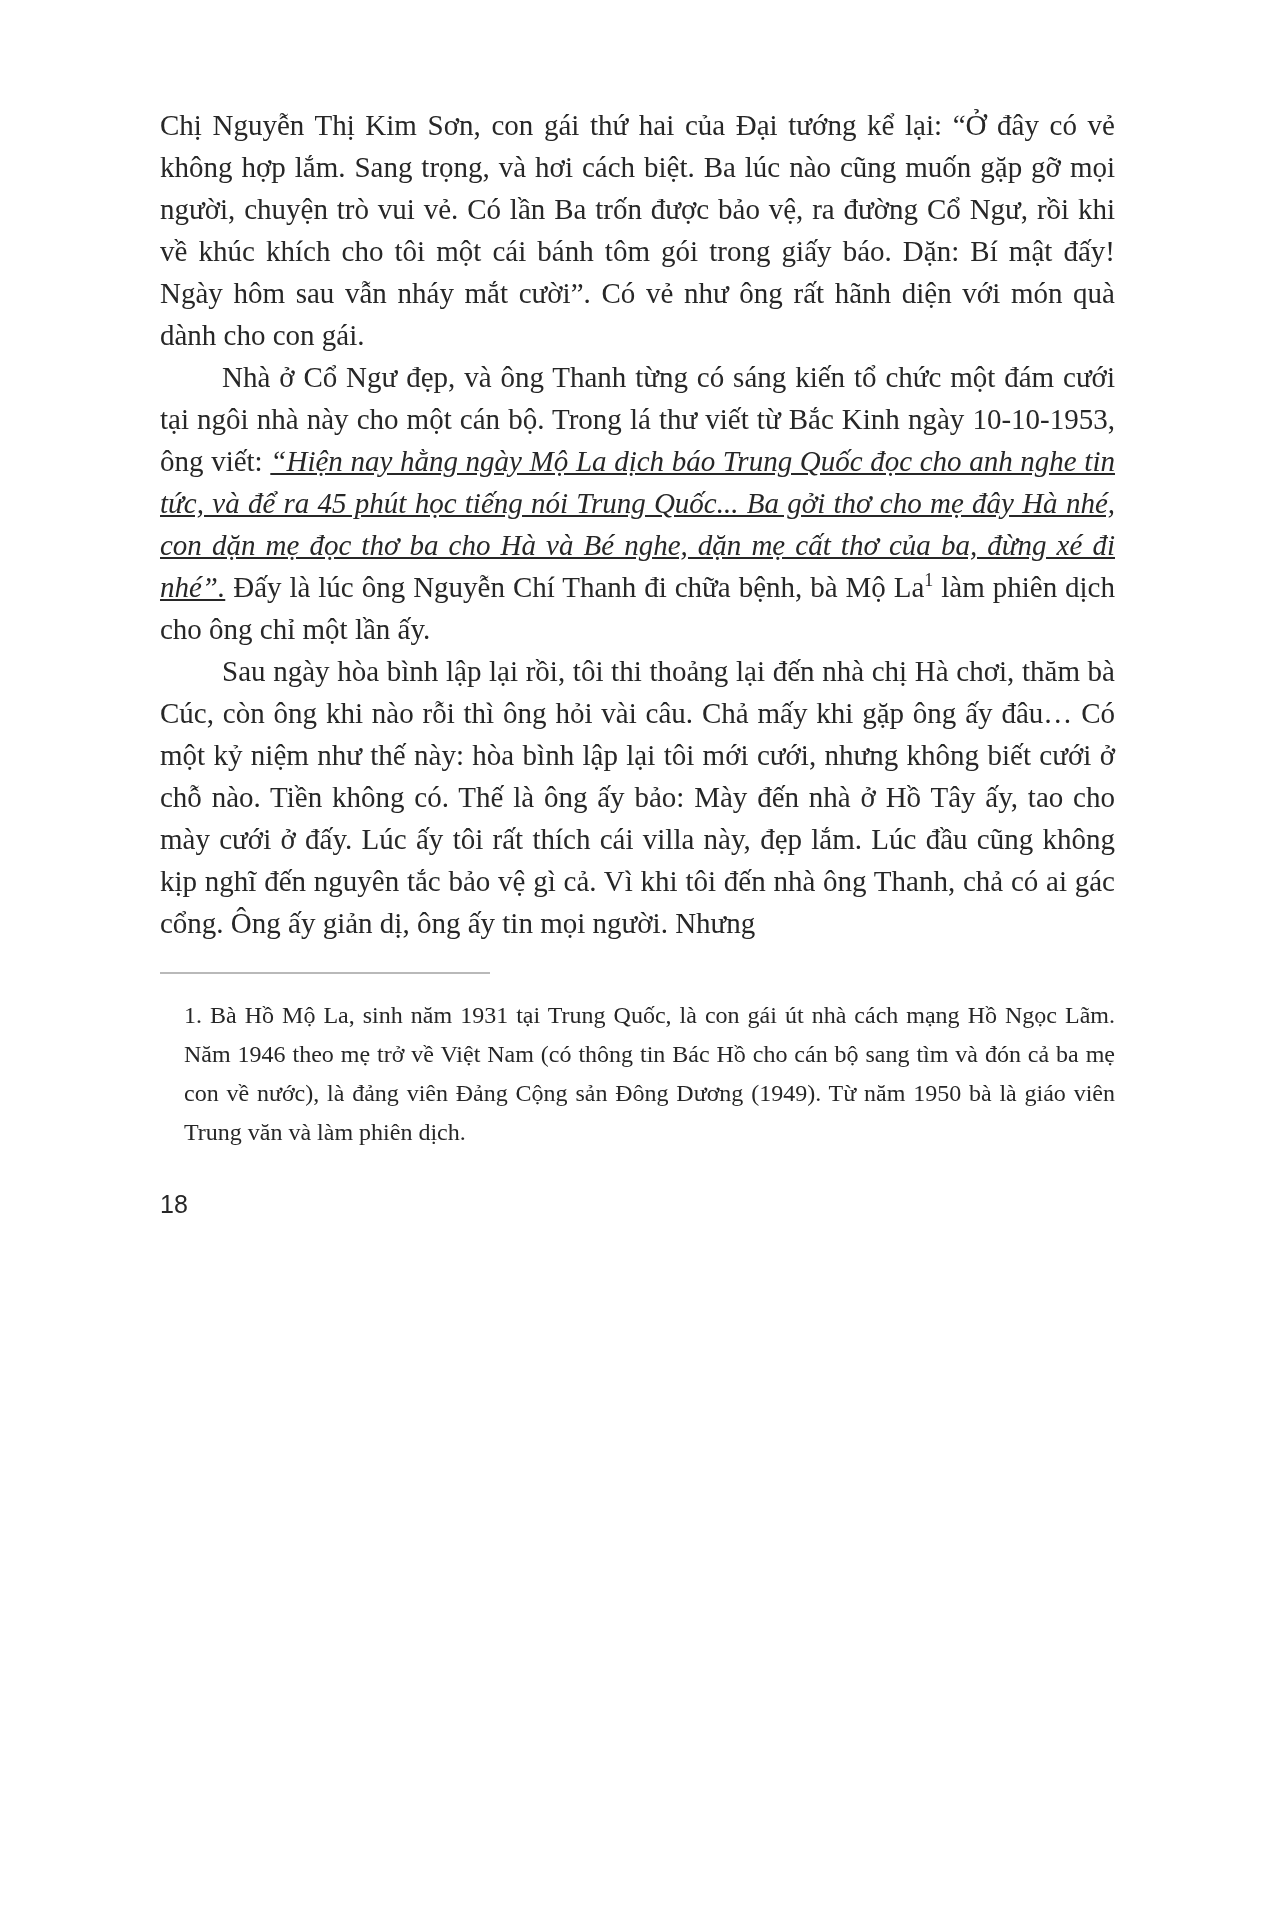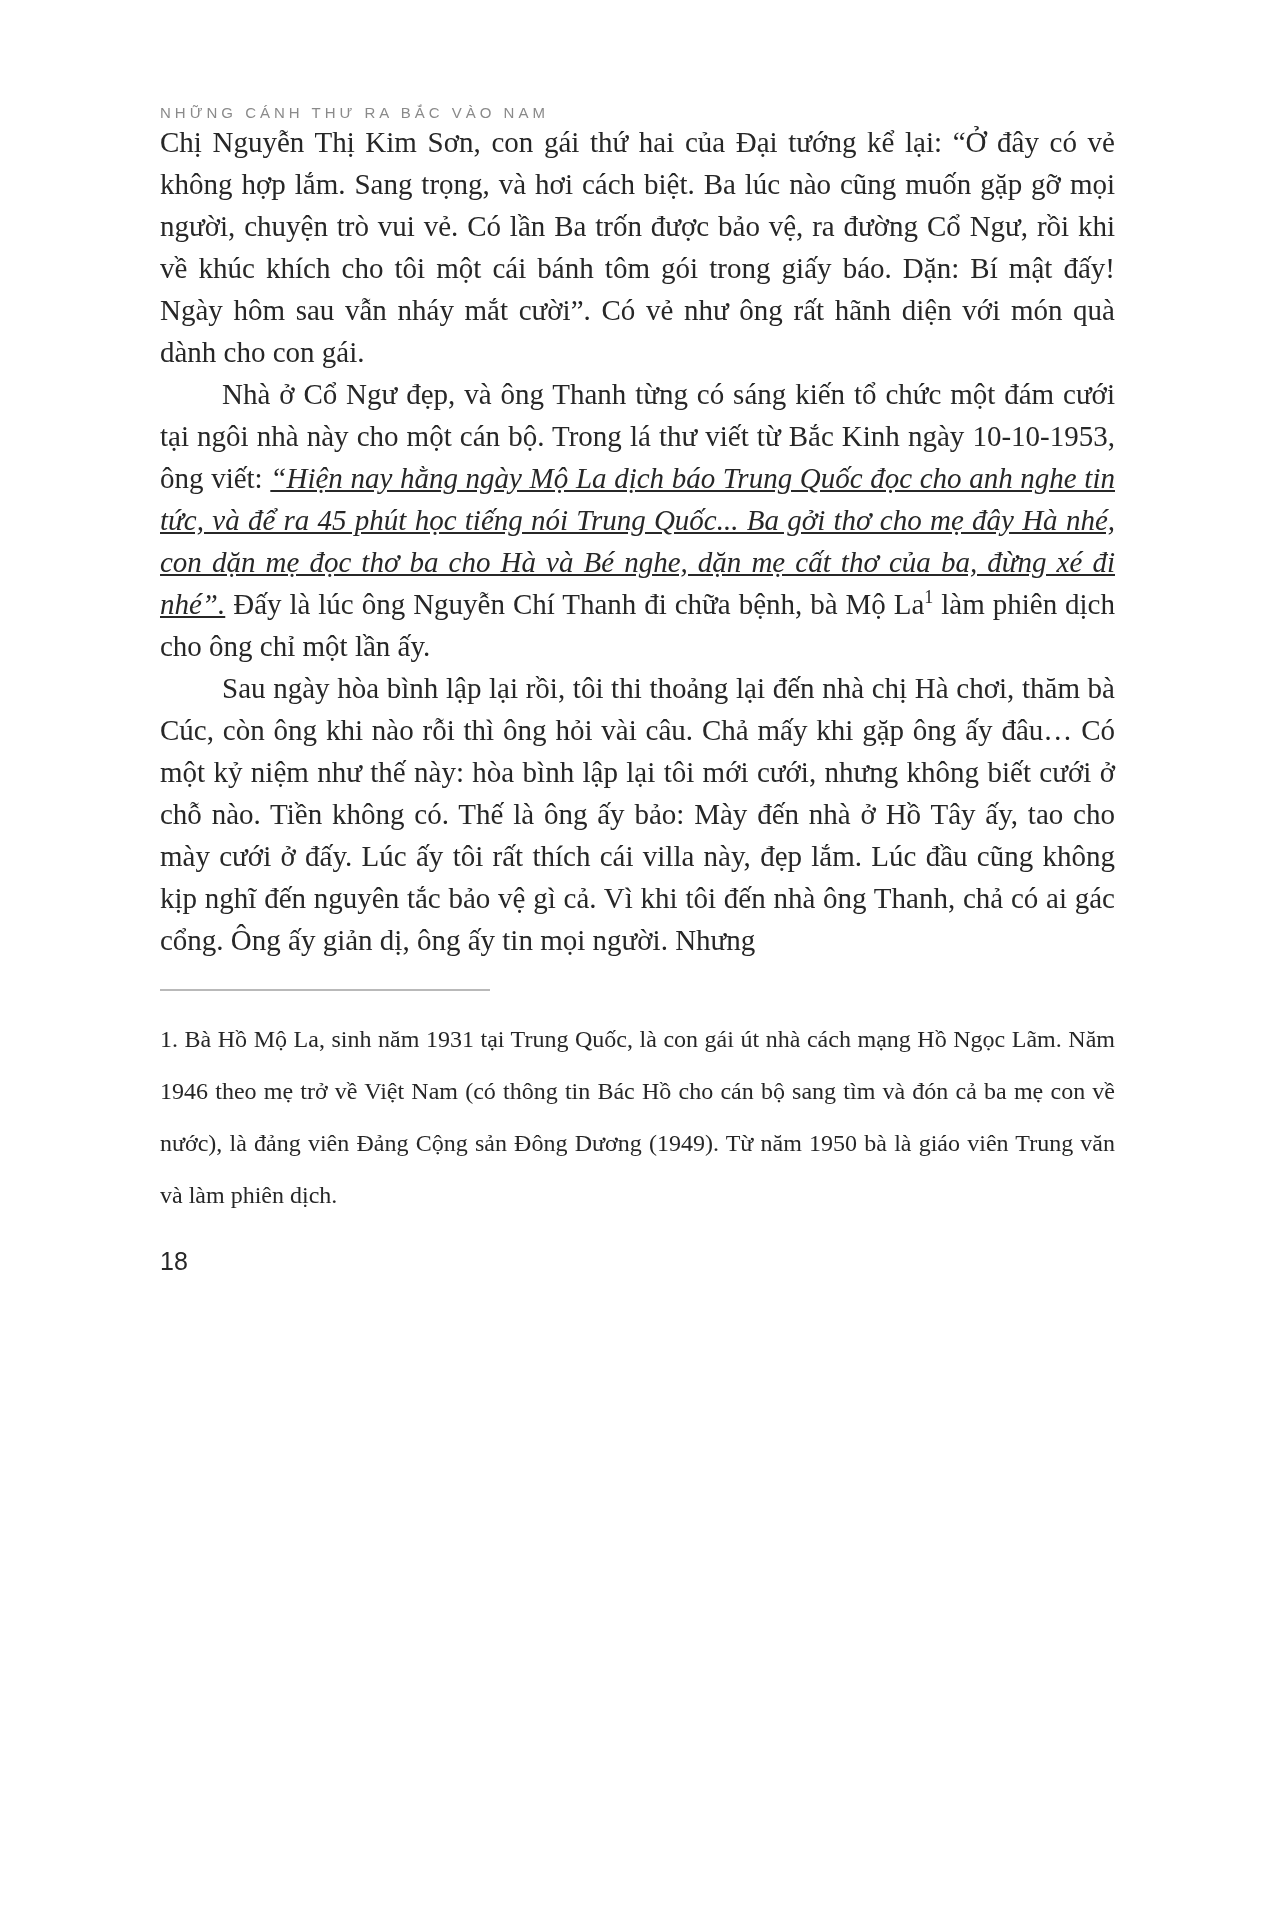--- a/index.html
+++ b/index.html
@@ -44,37 +44,37 @@
   }
   .footnote-rule {
     border: none;
     border-top: 2px solid var(--rule, #b9b9b9);
     width: 330px;
     margin: 28px 0 22px 0;
   }
   .footnote {
     font-family: "Liberation Serif", "DejaVu Serif", serif;
     font-size: 24px;
-    line-height: 52px;
+    line-height: 39px;
     color: var(--text, #272727);
     text-align: justify;
+    margin-left: 24px;
   }
   .page-number {
-    margin-top: 26px;
+    margin-top: 38px;
     font-family: "Liberation Sans", "DejaVu Sans", sans-serif;
     font-size: 25px;
     color: var(--text, #272727);
   }
 </style>
 </head>
 <body>
 
 <div class="page">
 
-  <div class="running-head">NHỮNG CÁNH THƯ RA BẮC VÀO NAM</div>
 
   <div class="body-text">
 
     <p class="para first"><span class="seg">Chị Nguyễn Thị Kim Sơn, con gái thứ hai của Đại tướng kể lại: “Ở đây có vẻ không hợp lắm. Sang trọng, và hơi cách biệt. Ba lúc nào cũng muốn gặp gỡ mọi người, chuyện trò vui vẻ. Có lần Ba trốn được bảo vệ, ra đường Cổ Ngư, rồi khi về khúc khích cho tôi một cái bánh tôm gói trong giấy báo. Dặn: Bí mật đấy! Ngày hôm sau vẫn nháy mắt cười”. Có vẻ như ông rất hãnh diện với món quà dành cho con gái.</span></p>
 
     <p class="para"><span class="seg">Nhà ở Cổ Ngư đẹp, và ông Thanh từng có sáng kiến tổ chức một đám cưới tại ngôi nhà này cho một cán bộ. Trong lá thư viết từ Bắc Kinh ngày 10-10-1953, ông viết: </span><span class="seg italic">“Hiện nay hằng ngày Mộ La dịch báo Trung Quốc đọc cho anh nghe tin tức, và để ra 45 phút học tiếng nói Trung Quốc... Ba gởi thơ cho mẹ đây Hà nhé, con dặn mẹ đọc thơ ba cho Hà và Bé nghe, dặn mẹ cất thơ của ba, đừng xé đi nhé”.</span><span class="seg"> Đấy là lúc ông Nguyễn Chí Thanh đi chữa bệnh, bà Mộ La</span><sup class="fn-ref">1</sup><span class="seg"> làm phiên dịch cho ông chỉ một lần ấy.</span></p>
 
 
     <p class="para"><span class="seg">Sau ngày hòa bình lập lại rồi, tôi thi thoảng lại đến nhà chị Hà chơi, thăm bà Cúc, còn ông khi nào rỗi thì ông hỏi vài câu. Chả mấy khi gặp ông ấy đâu… Có một kỷ niệm như thế này: hòa bình lập lại tôi mới cưới, nhưng không biết cưới ở chỗ nào. Tiền không có. Thế là ông ấy bảo: Mày đến nhà ở Hồ Tây ấy, tao cho mày cưới ở đấy. Lúc ấy tôi rất thích cái villa này, đẹp lắm. Lúc đầu cũng không kịp nghĩ đến nguyên tắc bảo vệ gì cả. Vì khi tôi đến nhà ông Thanh, chả có ai gác cổng. Ông ấy giản dị, ông ấy tin mọi người. Nhưng</span></p>
 

